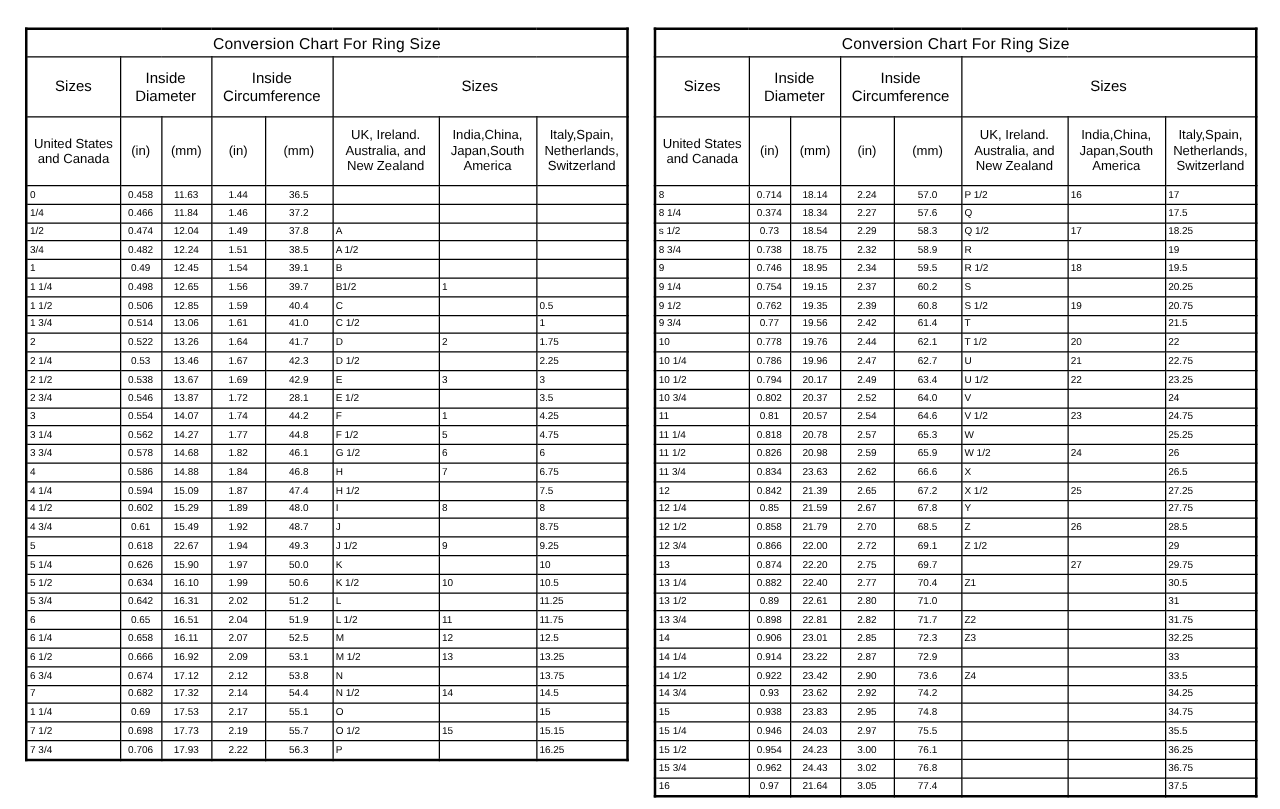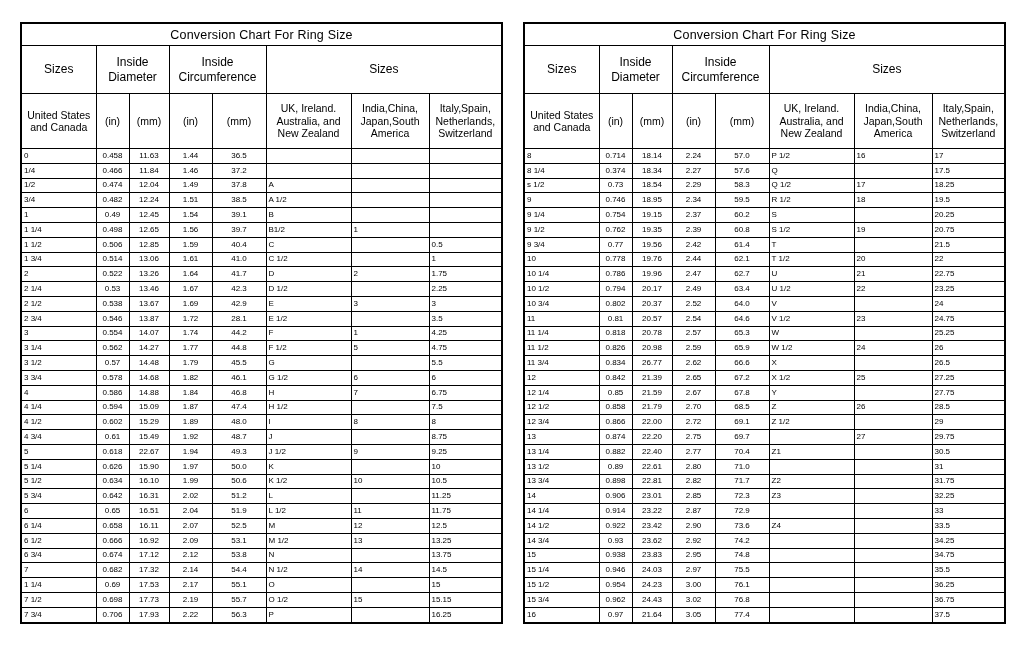--- a/index.html
+++ b/index.html
@@ -246,30 +246,20 @@
           <td class="c0">3 1/4</td>
           <td class="c1">0.562</td>
           <td class="c2">14.27</td>
           <td class="c3">1.77</td>
           <td class="c4">44.8</td>
           <td class="c5">F 1/2</td>
           <td class="c6">5</td>
           <td class="c7">4.75</td>
         </tr>
         <tr>
-          <td class="c0">3 1/2</td>
-          <td class="c1">0.57</td>
-          <td class="c2">14.48</td>
-          <td class="c3">1.79</td>
-          <td class="c4">45.5</td>
-          <td class="c5">G</td>
-          <td class="c6"></td>
-          <td class="c7">5.5</td>
-        </tr>
-        <tr>
           <td class="c0">3 3/4</td>
           <td class="c1">0.578</td>
           <td class="c2">14.68</td>
           <td class="c3">1.82</td>
           <td class="c4">46.1</td>
           <td class="c5">G 1/2</td>
           <td class="c6">6</td>
           <td class="c7">6</td>
         </tr>
         <tr>
@@ -492,20 +482,30 @@
           <td class="c0">s 1/2</td>
           <td class="c1">0.73</td>
           <td class="c2">18.54</td>
           <td class="c3">2.29</td>
           <td class="c4">58.3</td>
           <td class="c5">Q 1/2</td>
           <td class="c6">17</td>
           <td class="c7">18.25</td>
         </tr>
         <tr>
+          <td class="c0">8 3/4</td>
+          <td class="c1">0.738</td>
+          <td class="c2">18.75</td>
+          <td class="c3">2.32</td>
+          <td class="c4">58.9</td>
+          <td class="c5">R</td>
+          <td class="c6"></td>
+          <td class="c7">19</td>
+        </tr>
+        <tr>
           <td class="c0">9</td>
           <td class="c1">0.746</td>
           <td class="c2">18.95</td>
           <td class="c3">2.34</td>
           <td class="c4">59.5</td>
           <td class="c5">R 1/2</td>
           <td class="c6">18</td>
           <td class="c7">19.5</td>
         </tr>
         <tr>
@@ -604,21 +604,21 @@
           <td class="c2">20.98</td>
           <td class="c3">2.59</td>
           <td class="c4">65.9</td>
           <td class="c5">W 1/2</td>
           <td class="c6">24</td>
           <td class="c7">26</td>
         </tr>
         <tr>
           <td class="c0">11 3/4</td>
           <td class="c1">0.834</td>
-          <td class="c2">26.77</td>
+          <td class="c2">23.63</td>
           <td class="c3">2.62</td>
           <td class="c4">66.6</td>
           <td class="c5">X</td>
           <td class="c6"></td>
           <td class="c7">26.5</td>
         </tr>
         <tr>
           <td class="c0">12</td>
           <td class="c1">0.842</td>
           <td class="c2">21.39</td>

